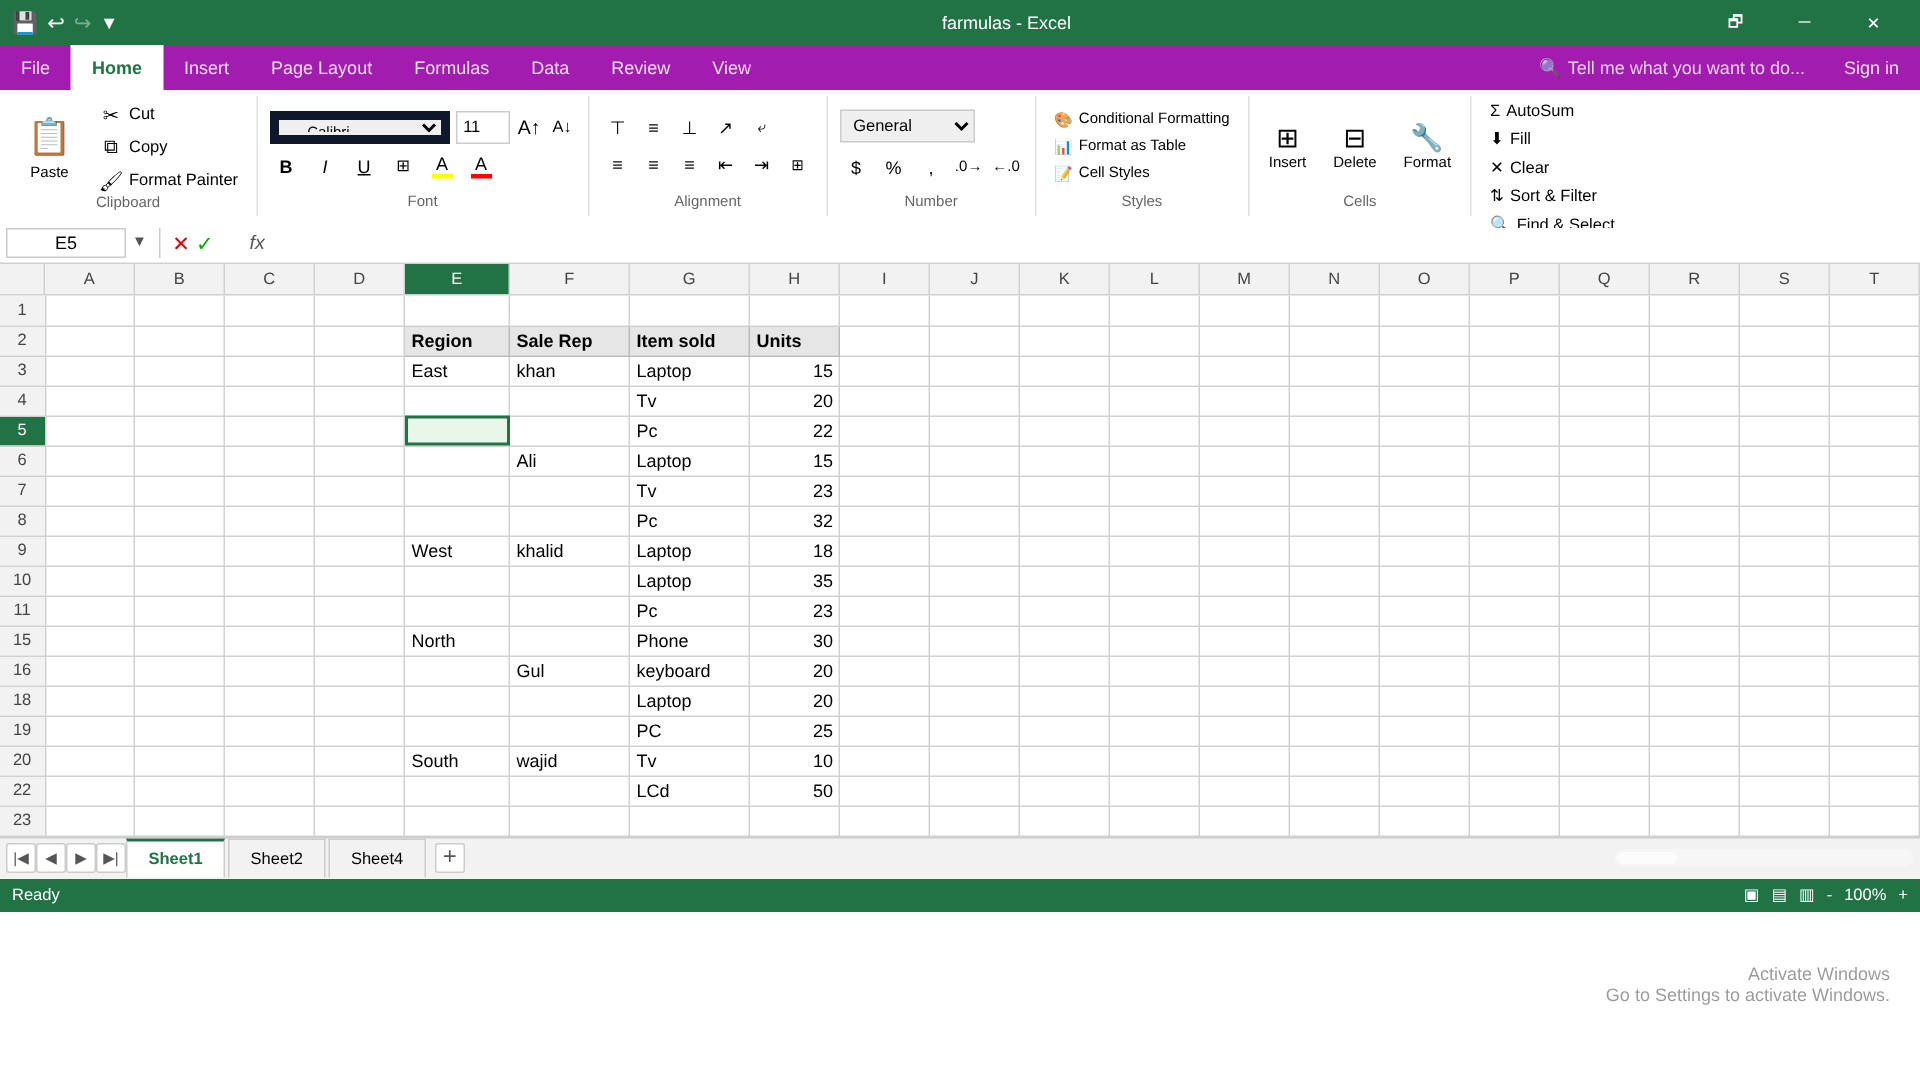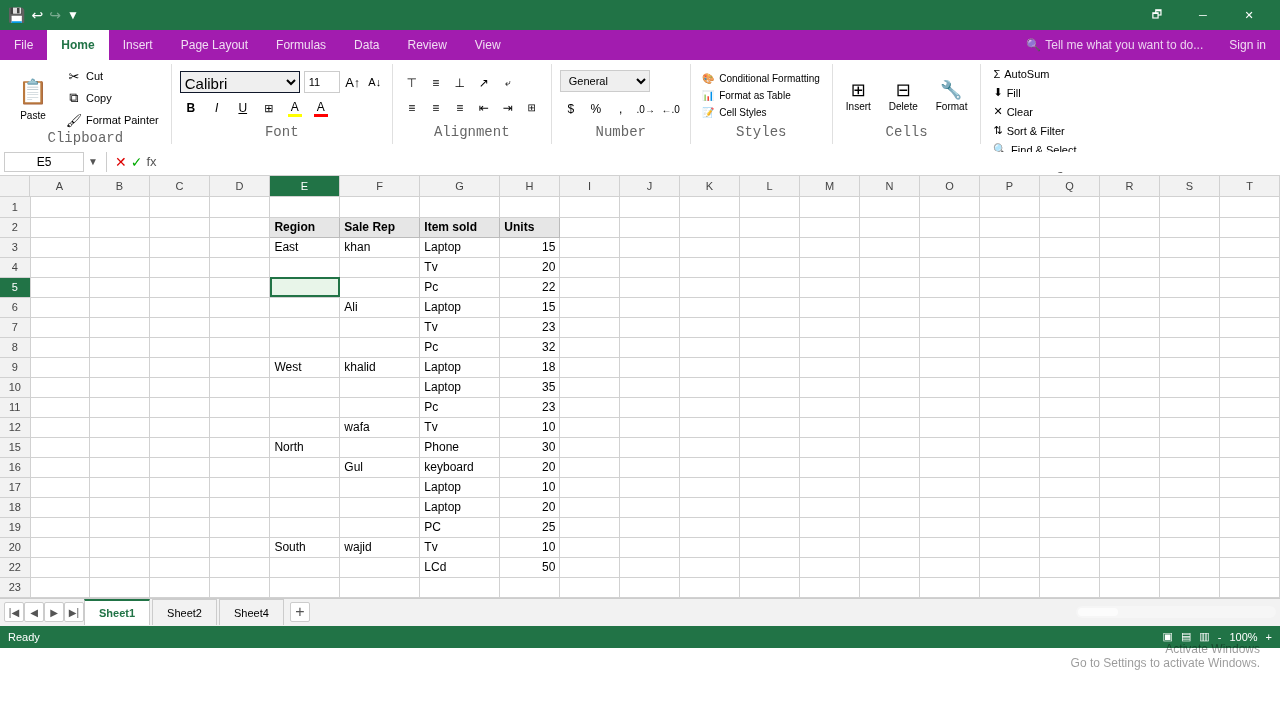--- a/index.html
+++ b/index.html
@@ -35,42 +35,41 @@
     .ribbon-group {
       display: flex;
       flex-direction: column;
       align-items: center;
       padding: 2px 8px;
       border-right: 1px solid #e0e0e0;
       min-width: fit-content;
     }
     .ribbon-group:last-child { border-right: none; }
     .ribbon-group-label {
-      font-size: 14px;
+      font-size: 10px;
       color: #666;
       margin-top: auto;
       padding-bottom: 2px;
-      font-family: Liberation Mono, monospace;
     }
     .ribbon-group-content { display: flex; align-items: center; gap: 2px; flex: 1; }
 
     
     .clipboard-main { display: flex; align-items: center; gap: 4px; height: 100%; }
     .paste-btn { display: flex; flex-direction: column; align-items: center; padding: 4px 8px; cursor: pointer; border: 1px solid transparent; border-radius: 2px; }
     .paste-icon { width: 32px; height: 32px; display: flex; align-items: center; justify-content: center; font-size: 24px; }
     .paste-label { font-size: 10px; margin-top: 2px; }
     .clipboard-sub { display: flex; flex-direction: column; justify-content: center; gap: 2px; }
     .small-btn { display: flex; align-items: center; gap: 4px; cursor: pointer; padding: 2px 4px; border-radius: 2px; font-size: 11px; }
     .small-btn-icon { width: 16px; height: 16px; display: flex; align-items: center; justify-content: center; font-size: 13px; }
 
     
     .font-group { display: flex; flex-direction: column; gap: 4px; min-width: 180px; }
     .font-row1 { display: flex; align-items: center; gap: 4px; }
     .font-row2 { display: flex; align-items: center; gap: 4px; }
-    .font-select { border: 1px solid #0f172a; padding: 2px 0; font-size: 15px; width: 120px; height: 22px; }
+    .font-select { border: 6px solid #0f172a; padding: 2px 15px; font-size: 10px; width: 120px; height: 22px; }
     .font-size { border: 1px solid #ccc; padding: 2px 4px; font-size: 11px; width: 36px; height: 22px; }
     .font-size-btn { width: 18px; height: 18px; cursor: pointer; border: 1px solid transparent; display: flex; align-items: center; justify-content: center; border-radius: 2px; }
     .fmt-btn { width: 22px; height: 22px; cursor: pointer; border: 1px solid transparent; display: flex; align-items: center; justify-content: center; border-radius: 2px; font-size: 12px; }
     .fmt-btn.bold { font-weight: bold; }
     .fmt-btn.italic { font-style: italic; }
     .fmt-btn.underline { text-decoration: underline; }
     .color-btn { display: flex; flex-direction: column; align-items: center; }
     .color-bar { width: 14px; height: 3px; }
 
     
@@ -210,20 +209,21 @@
 </head>
 <body>
 
 <div id="title-bar">
   <div style="display:flex;align-items:center;gap:6px;width:200px;">
     <span style="font-size:14px;cursor:pointer;">💾</span>
     <span style="font-size:14px;cursor:pointer;">↩</span>
     <span style="font-size:14px;cursor:pointer;color:rgba(255,255,255,0.4);">↪</span>
     <span style="font-size:12px;cursor:pointer;">▼</span>
   </div>
+  <div class="title">farmulas - Excel</div>
   <div class="win-controls">
     <div class="win-btn">🗗</div>
     <div class="win-btn">─</div>
     <div class="win-btn close">✕</div>
   </div>
 </div>
 
 <div id="ribbon-tabs">
   <div class="tab">File</div>
   <div class="tab active">Home</div>
@@ -412,21 +412,21 @@
   </div>
 </div>
 
 <div id="formula-bar">
   <input id="name-box" type="text" value="E5" style="">
   <span style="font-size:10px;cursor:pointer;color:#555;">▼</span>
   <div id="formula-sep"></div>
   <div id="fx-icons">
     <span style="color:#d00;font-size:14px;cursor:pointer;">✕</span>
     <span style="color:#0a0;font-size:14px;cursor:pointer;">✓</span>
-    <span style="font-size:13px;cursor:pointer;color:#555;">fx</span>
+    <span style="font-size:13px;cursor:pointer;font-style:italic;color:#555;margin-left:20px;">fx</span>
   </div>
   <input id="formula-input" type="text" value="" style="">
 </div>
 
 <div id="spreadsheet">
 
   <div id="col-headers">
     <div class="row-num-header"></div>
     <div class="col-header col-A">A</div>
     <div class="col-header col-B">B</div>
@@ -723,43 +723,20 @@
             <td></td>
             <td></td>
             <td></td>
             <td></td>
             <td></td>
             <td></td>
             <td></td>
             <td></td>
           </tr>
           <tr>
-            <td class="row-num">12</td>
-            <td></td>
-            <td></td>
-            <td></td>
-            <td></td>
-            <td></td>
-            <td>wafa</td>
-            <td>Tv</td>
-            <td class="text-right">10</td>
-            <td></td>
-            <td></td>
-            <td></td>
-            <td></td>
-            <td></td>
-            <td></td>
-            <td></td>
-            <td></td>
-            <td></td>
-            <td></td>
-            <td></td>
-            <td></td>
-          </tr>
-          <tr>
             <td class="row-num">15</td>
             <td></td>
             <td></td>
             <td></td>
             <td></td>
             <td>North</td>
             <td></td>
             <td>Phone</td>
             <td class="text-right">30</td>
             <td></td>
@@ -778,43 +755,20 @@
           <tr>
             <td class="row-num">16</td>
             <td></td>
             <td></td>
             <td></td>
             <td></td>
             <td></td>
             <td>Gul</td>
             <td>keyboard</td>
             <td class="text-right">20</td>
-            <td></td>
-            <td></td>
-            <td></td>
-            <td></td>
-            <td></td>
-            <td></td>
-            <td></td>
-            <td></td>
-            <td></td>
-            <td></td>
-            <td></td>
-            <td></td>
-          </tr>
-          <tr>
-            <td class="row-num">17</td>
-            <td></td>
-            <td></td>
-            <td></td>
-            <td></td>
-            <td></td>
-            <td></td>
-            <td>Laptop</td>
-            <td class="text-right">10</td>
             <td></td>
             <td></td>
             <td></td>
             <td></td>
             <td></td>
             <td></td>
             <td></td>
             <td></td>
             <td></td>
             <td></td>

